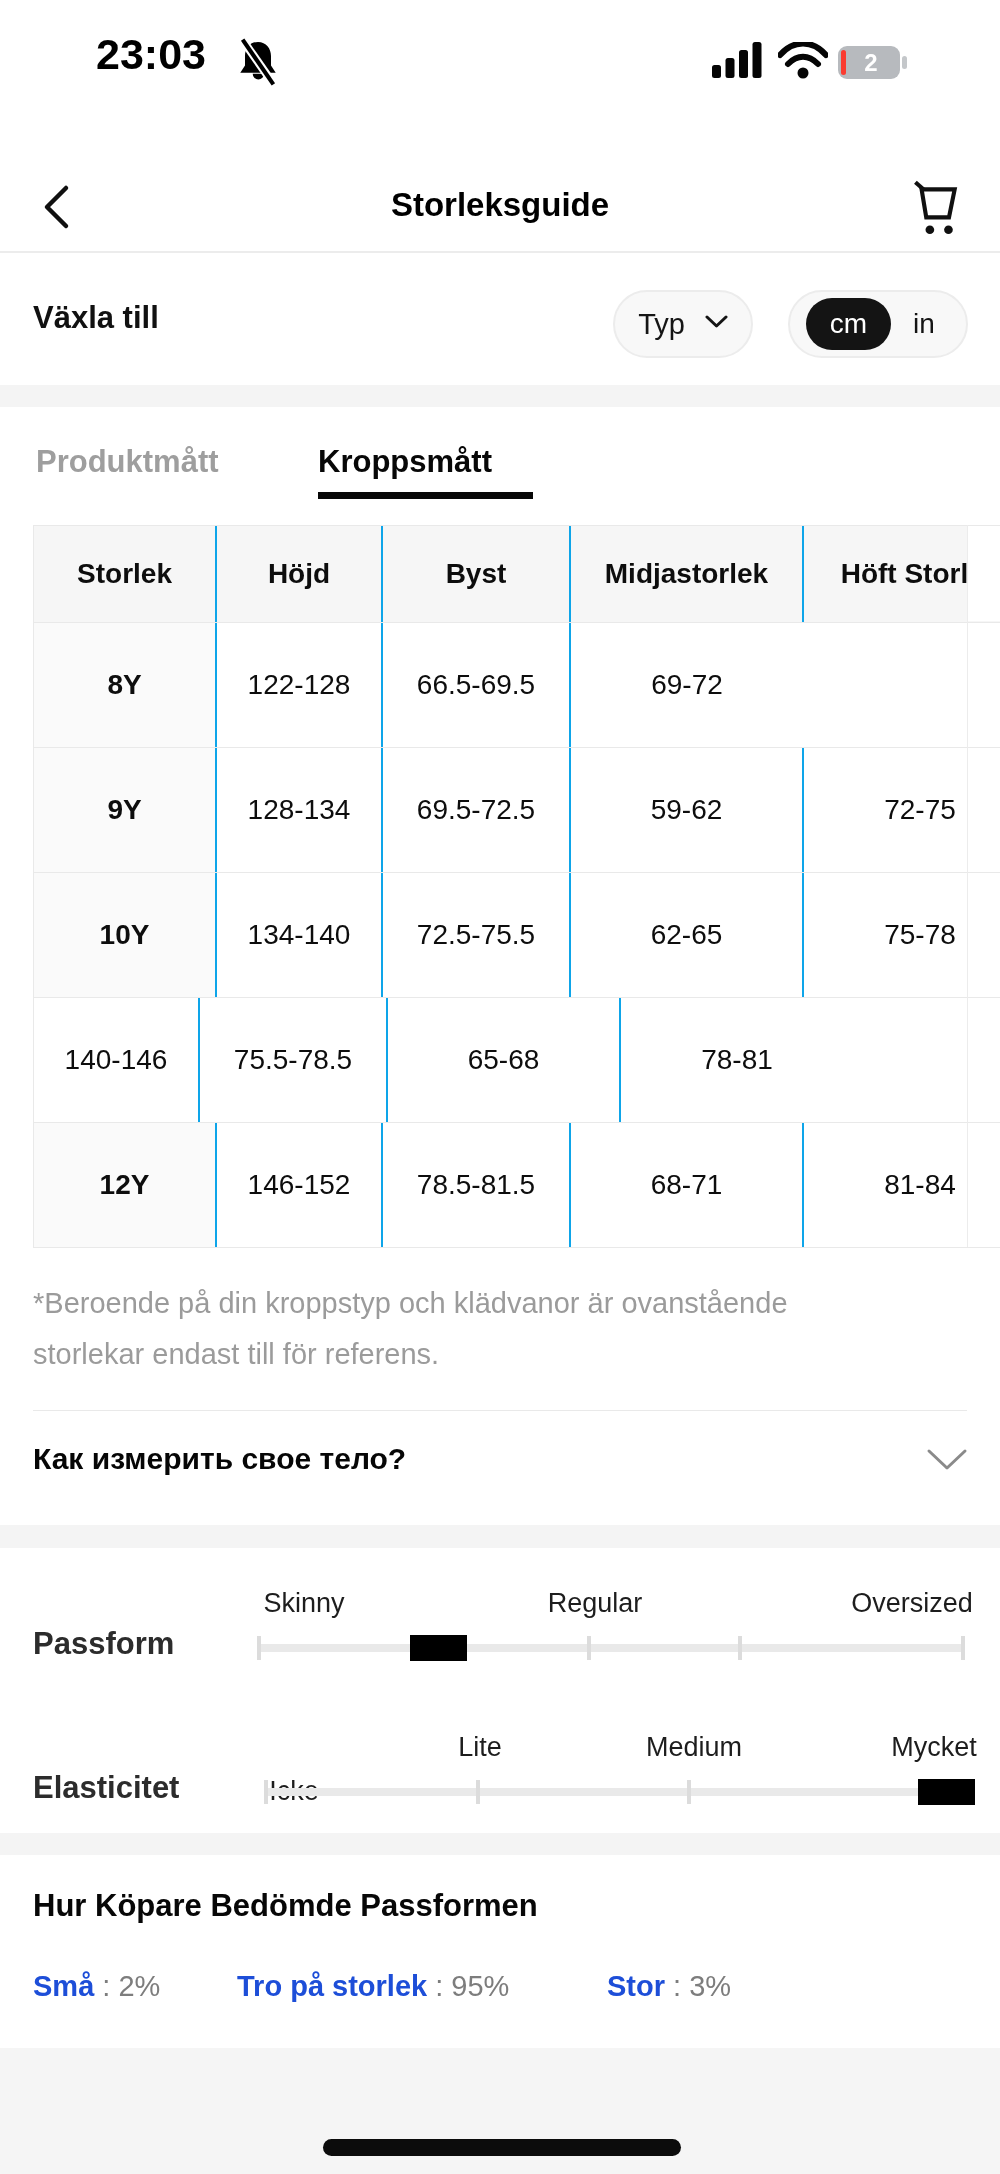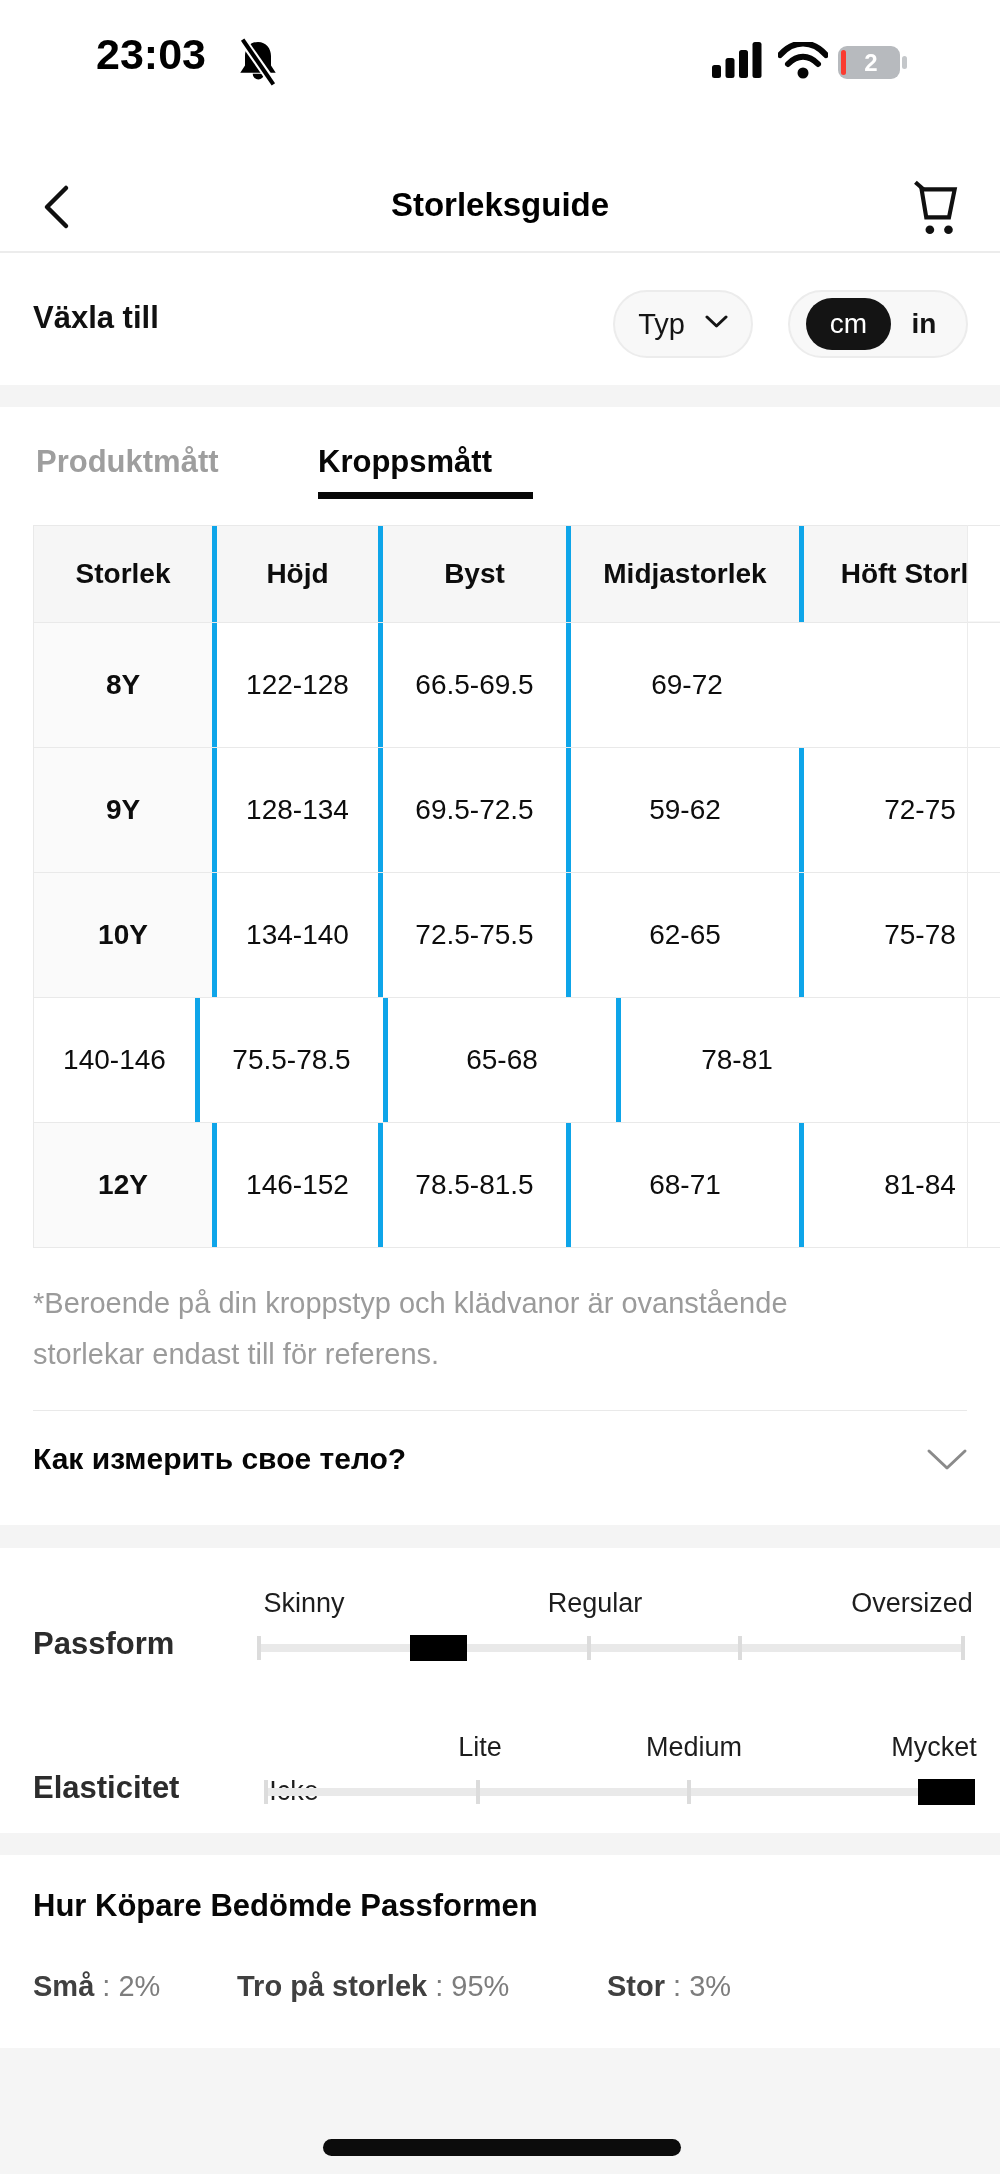--- a/index.html
+++ b/index.html
@@ -27,36 +27,36 @@
   
   .vaxla{left:33px;top:300px;font-size:31px;font-weight:700;color:#111;}
   .typ-pill{left:613px;top:290px;width:140px;height:68px;border-radius:34px;background:#f8f8f8;
             border:2px solid #ececec;box-sizing:border-box;display:flex;align-items:center;justify-content:center;gap:20px;cursor:pointer;}
   .typ-pill .lbl{font-size:29px;color:#151515;}
   .toggle{left:788px;top:290px;width:180px;height:68px;border-radius:34px;background:#f8f8f8;
           border:2px solid #ececec;box-sizing:border-box;cursor:pointer;}
   .toggle .knob{position:absolute;left:16px;top:6px;width:85px;height:52px;border-radius:26px;background:#141414;
                 display:flex;align-items:center;justify-content:center;color:#fff;font-size:28px;}
   .toggle .in{position:absolute;left:101px;top:6px;width:66px;height:52px;display:flex;align-items:center;justify-content:center;
-              color:#141414;font-size:28px;font-weight:bold;}
+              color:#141414;font-size:28px;}
 
   .band{left:0;width:1000px;background:#f4f4f4;}
   .band1{top:385px;height:22px;}
   .band2{top:1525px;height:23px;}
   .band3{top:1833px;height:22px;}
 
   
   .tab1{left:36px;top:444px;font-size:31px;font-weight:700;color:#9e9e9e;cursor:pointer;}
   .tab2{left:318px;top:444px;font-size:31px;font-weight:800;color:#070707;cursor:pointer;}
   .tab-underline{left:318px;top:492px;width:215px;height:7px;background:#070707;}
 
   
   .tbl{left:33px;top:525px;width:1003px;border-top:1px solid #e9e9e9;border-left:1px solid #e9e9e9;}
   .trow{display:flex;border-bottom:1px solid #e9e9e9;}
-  .cell{box-sizing:border-box;border-right:5px solid #0ea5e9;display:flex;align-items:center;justify-content:center;
+  .cell{box-sizing:border-box;border-right:2px solid #0ea5e9;display:flex;align-items:center;justify-content:center;
         font-size:28px;color:#0d0d0d;overflow:hidden;white-space:nowrap;}
   .c0{width:183px;} .c1{width:166px;} .c2{width:188px;} .c3{width:233px;} .c4{width:232px;border-right:none;}
   .thead .cell{height:96px;font-weight:700;background:#f6f6f6;}
   .tdata .cell{height:124px;background:#fff;}
   .tdata .c0{background:#fafafa;font-weight:700;}
   .shadow-left{background-image:linear-gradient(to right, rgba(160,160,160,0.30), rgba(255,255,255,0) 52px);}
   .thead .shadow-left{background-color:#f6f6f6;}
   .tbl-right-line{left:967px;top:525px;width:1px;height:722px;background:#ececec;}
   .tbl-head-gutter{left:968px;top:526px;width:32px;height:95px;background:#fff;}
 
@@ -72,21 +72,21 @@
   .track{position:absolute;height:46px;}
   .rail{position:absolute;left:0;right:0;top:19px;height:8px;background:#e9e9e9;}
   .cap,.tick{position:absolute;top:11px;width:4px;height:24px;background:#dcdcdc;}
   .handle{position:absolute;top:10px;width:57px;height:26px;background:#000;}
   .pass-name{left:33px;top:1626px;}
   .elas-name{left:33px;top:1770px;}
 
   
   .feedback-title{left:33px;top:1888px;font-size:31px;font-weight:800;color:#070707;}
   .stat{position:absolute;top:1970px;font-size:29px;color:#7d7d7d;white-space:nowrap;}
-  .stat b{color:#404040;font-weight:700;}
+  .stat b{color:#1d4ed8;font-weight:700;}
   .stat1{left:33px;} .stat2{left:237px;} .stat3{left:607px;}
 
   
   .bottom-area{left:0;top:2048px;width:1000px;height:126px;background:#f5f5f5;}
   .home-pill{left:323px;top:2139px;width:358px;height:17px;border-radius:9px;background:#0c0c0c;cursor:pointer;}
 </style>
 </head>
 <body>
 
 <div id="screen">

